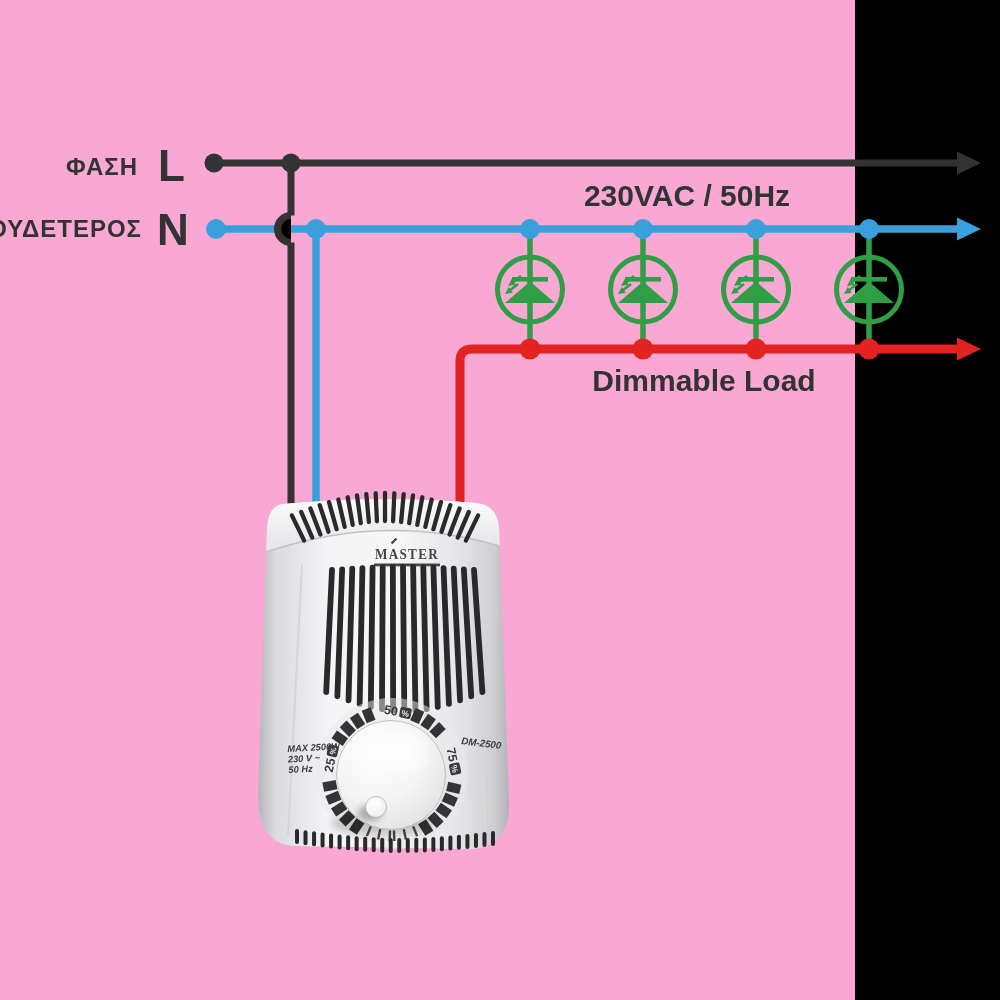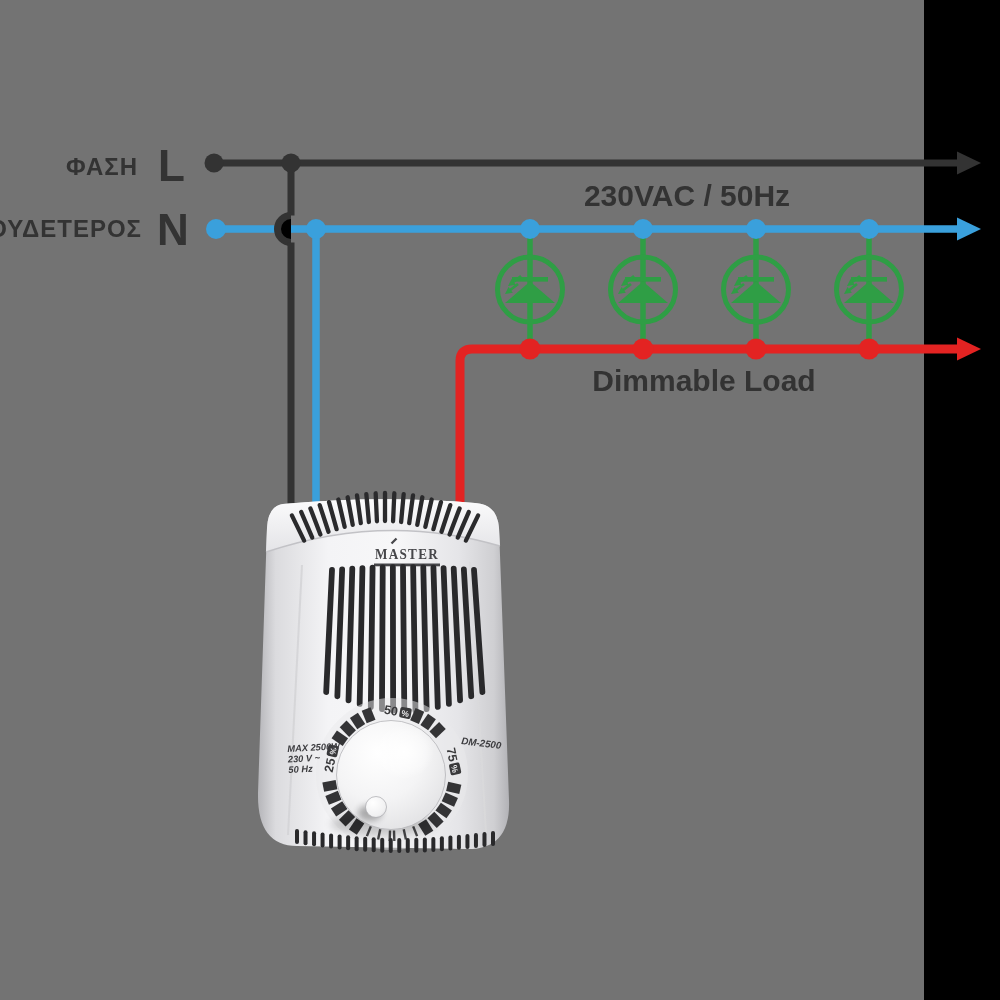--- a/index.html
+++ b/index.html
@@ -1,16 +1,16 @@
 <!DOCTYPE html>
 <html><head>
 <meta charset="utf-8">
 <style>
   html,body{margin:0;padding:0;background:#000;width:1000px;height:1000px;overflow:hidden;}
-  .stage{position:relative;width:924px;height:1000px;background:#737373;}
+  .stage{position:relative;width:855px;height:1000px;background:#f9a8d4;}
   svg{position:absolute;left:0;top:0;}
   text{font-family:"Liberation Sans","DejaVu Sans",sans-serif;}
   .glabel{font-size:24px;font-weight:bold;letter-spacing:1px;}
   .term{font-size:44px;font-weight:bold;}
   .bigtxt{font-size:30px;font-weight:bold;}
   .spec{font-size:9.3px;font-weight:bold;font-style:italic;}
   .model{font-size:9.8px;font-weight:bold;font-style:italic;}
   .logo{font-family:"Liberation Serif","DejaVu Serif",serif;font-weight:bold;font-size:15.5px;letter-spacing:1.5px;}
 </style>
 </head>

